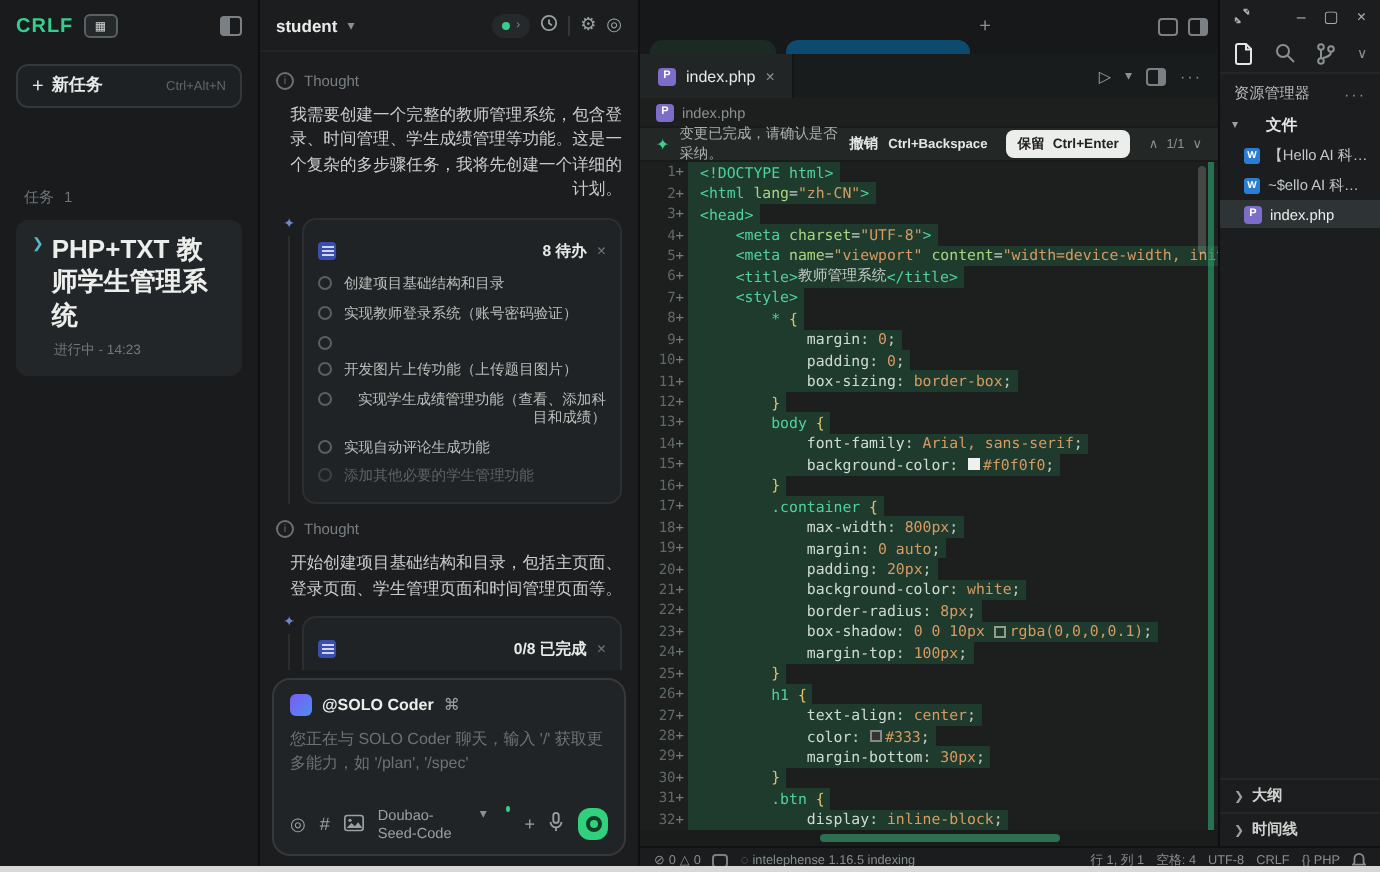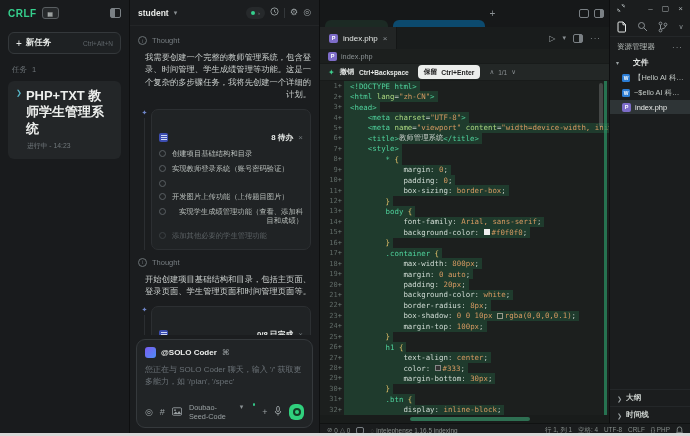--- a/index.html
+++ b/index.html
@@ -12,21 +12,21 @@
   .lsb-head { height:26px; display:flex; align-items:center; padding:0 8px; gap:5px; }
   .logo { color:#35cf8d; font-weight:bold; font-size:10px; letter-spacing:.5px; }
   .logo-badge { width:17px; height:12px; border:1px solid #5a5f62; border-radius:3px; display:flex; align-items:center; justify-content:center; font-size:6px; color:#cfd4d2; background:#26292b; }
   .lsb-head .sp { flex:1; }
   .panel-ico { width:11px; height:10px; border:1px solid #7a8084; border-radius:2px; position:relative; }
   .panel-ico::before { content:""; position:absolute; left:0; top:0; bottom:0; width:4px; background:#7a8084; }
   .newtask { margin:6px 8px 4px; height:22px; border:1px solid #34383b; border-radius:6px; display:flex; align-items:center; padding:0 7px; gap:4px; background:#1e2123; }
   .newtask .plus { color:#e8ebe9; font-size:10px; }
   .newtask .lbl { color:#e8ebe9; font-size:8.5px; font-weight:bold; flex:1; }
   .newtask .kbd { color:#5f666a; font-size:6.5px; }
-  .tasks-label { display:flex; gap:5px; padding:7px 12px 4px; color:#6d7478; font-size:7.5px; }
+  .tasks-label { display:flex; gap:5px; padding:7px 12px 4px; color:#6d7478; font-size:7.5px;margin-top:29px; }
   .task-card { margin:2px 8px; background:#232628; border-radius:6px; padding:7px 8px 8px; }
   .task-card .t1 { display:flex; gap:4px; align-items:flex-start; }
   .task-card .chev { color:#57b7c9; font-size:7px; margin-top:1px; }
   .task-card .title { color:#eceeec; font-size:13px; font-weight:bold; line-height:1.25; }
   .task-card .sub { color:#70777b; font-size:6.8px; margin:4px 0 0 11px; }
 
   
   .chat { width:190px; background:#1b1d1f; border-right:1px solid #0e0f10; display:flex; flex-direction:column; position:relative; }
   .chat-head { height:26px; display:flex; align-items:center; padding:0 8px; gap:5px; border-bottom:1px solid #232527; }
   .agent { color:#e9ebe9; font-size:8.5px; font-weight:bold; }
@@ -38,21 +38,21 @@
   .hico { color:#9aa1a3; font-size:9px; line-height:1; }
   .vdiv { width:1px; height:10px; background:#33373a; }
   .chat-scroll { flex:1; overflow:hidden; padding:6px 8px 0;text-align:right; }
   .thought-row { display:flex; align-items:center; gap:5px; color:#787f83; font-size:7.5px; margin:4px 0 6px; }
   .ticon { width:9px; height:9px; border:1px solid #6a7174; border-radius:50%; display:flex; align-items:center; justify-content:center; font-size:5.5px; color:#6a7174; }
   .msg { color:#c9cecc; font-size:8.3px; line-height:1.5; margin-bottom:8px; }
   .step { display:flex; margin-bottom:8px; }
   .rail { width:13px; display:flex; flex-direction:column; align-items:center; }
   .rail .mark { color:#6f86c9; font-size:7px; line-height:1; }
   .rail .line { flex:1; width:1px; background:#2b2e31; margin-top:2px; }
-  .todo-card { flex:1; background:#202325; border:1px solid #2c2f32; border-radius:7px; padding:22px 7px 6px; }
+  .todo-card { flex:1; background:#202325; border:1px solid #2c2f32; border-radius:7px; padding:10px 7px 6px; }
   .todo-head { display:flex; align-items:center; gap:5px; margin-bottom:4px; }
   .list-ico { width:9px; height:9px; border-radius:2px; background:#3c4db0; display:flex; flex-direction:column; justify-content:center; gap:1px; padding:0 1.5px; }
   .list-ico i { display:block; height:1px; background:#cdd6f5; }
   .todo-title { color:#e8ebe9; font-size:7.8px; font-weight:bold; flex:1; }
   .todo-close { color:#6f7679; font-size:8px; }
   .todo-item { display:flex; align-items:flex-start; gap:6px; padding:2.6px 0; }
   .todo-item .cb { width:7px; height:7px; border:1px solid #595f63; border-radius:50%; margin-top:1px; flex:none; }
   .todo-item .tx { color:#b9bfbc; font-size:7.3px; line-height:1.3; }
   .todo-item.dim .tx { color:#5c6265; }
   .todo-item.dim .cb { border-color:#3c4144; }
@@ -224,20 +224,24 @@
               <div class="todo-item">
                 <span class="cb"></span>
               </div>
               <div class="todo-item">
                 <span class="cb"></span>
                 <span class="tx">开发图片上传功能（上传题目图片）</span>
               </div>
               <div class="todo-item">
                 <span class="cb"></span>
                 <span class="tx">实现学生成绩管理功能（查看、添加科目和成绩）</span>
+              </div>
+              <div class="todo-item">
+                <span class="cb"></span>
+                <span class="tx">实现自动评论生成功能</span>
               </div>
               <div class="todo-item dim">
                 <span class="cb"></span>
                 <span class="tx">添加其他必要的学生管理功能</span>
               </div>
             </div>
         </div>
       </div>
 
       <div class="thought-row">
@@ -340,20 +344,21 @@
           </span>
         </div>
 
         <div class="crumb">
           <span class="php-ico">P</span>
           <span>index.php</span>
         </div>
 
         <div class="notice">
           <span class="spark">✦</span>
+          <span class="nt">变更已完成，请确认是否采纳。</span>
           <span class="undo">撤销</span>
           <span class="ukbd">Ctrl+Backspace</span>
           <span class="keep-btn">
             <span>保留</span>
               <span>Ctrl+Enter</span>
           </span>
           <span class="nav">
             <span>∧</span>
             <span>1/1</span>
             <span>∨</span>

